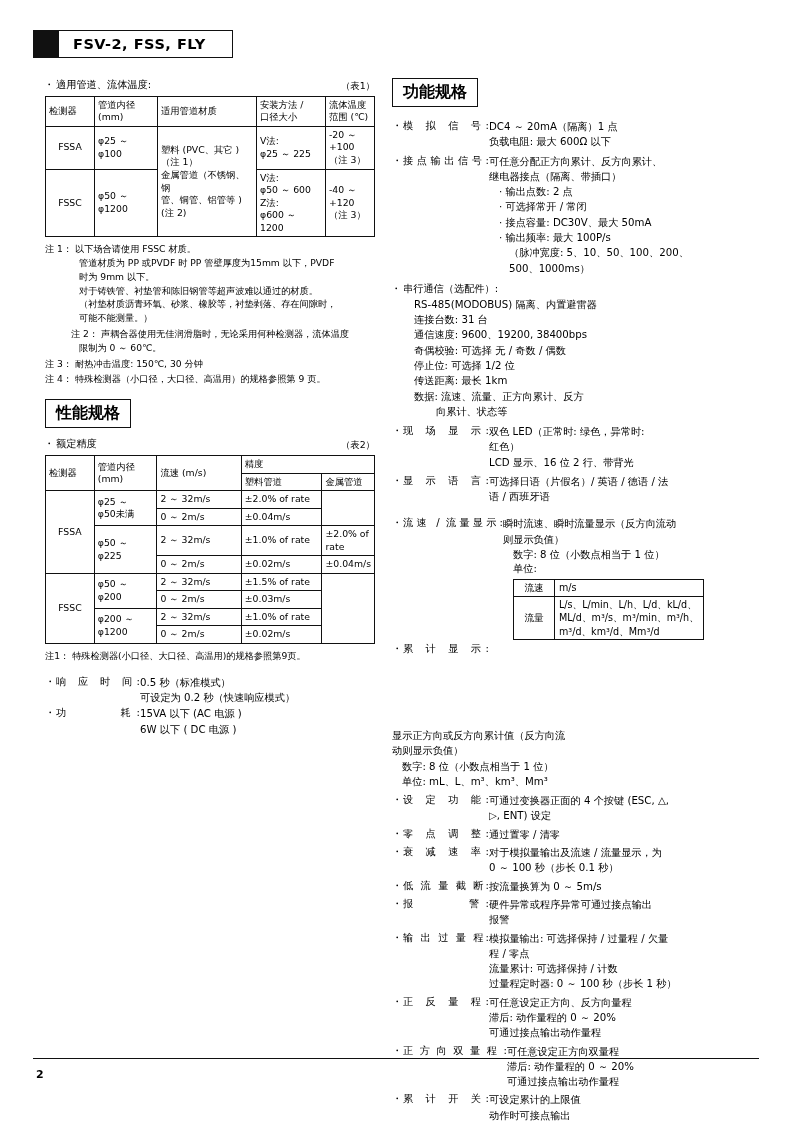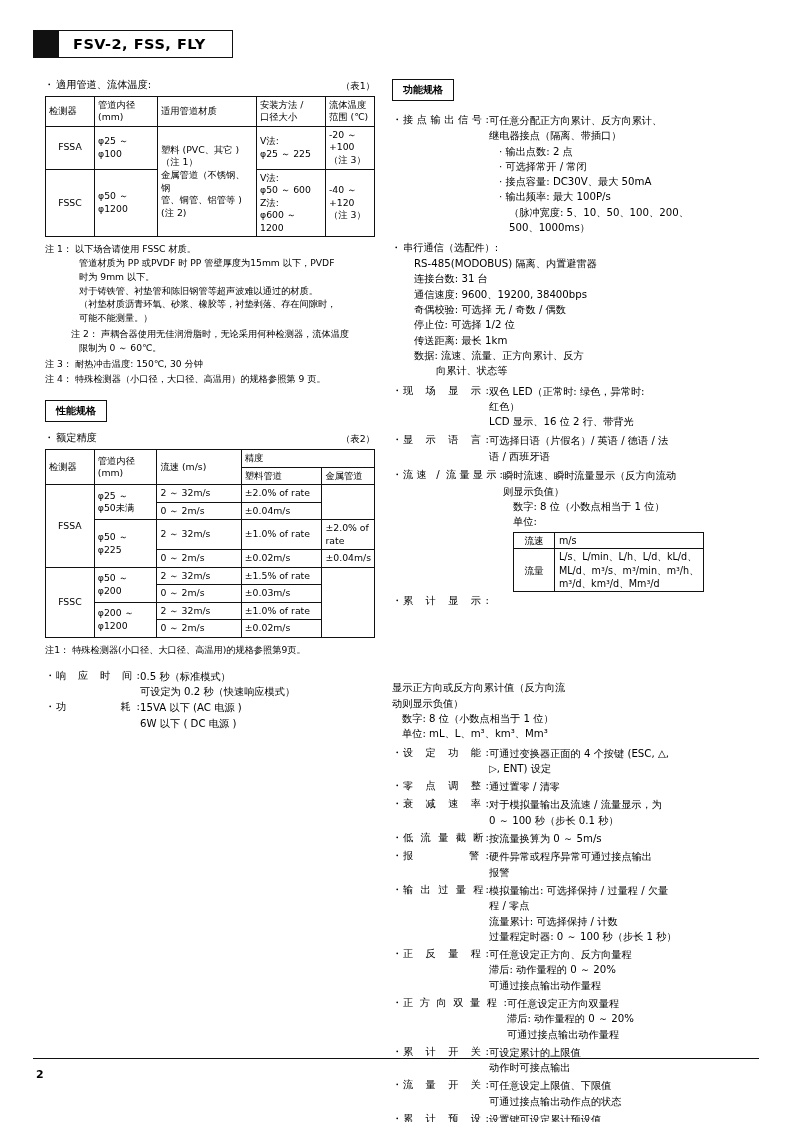--- a/index.html
+++ b/index.html
@@ -24,21 +24,21 @@
 
   
   .col-left{position:absolute;left:45px;top:78px;width:330px;}
   .col-right{position:absolute;left:392px;top:78px;width:360px;}
 
   
   .sec-title{
     display:inline-block;
     border:1.2px solid #111;
     padding:3px 10px 3px 10px;
-    font-size:10px;font-weight:bold;
+    font-size:16px;font-weight:bold;
     margin-bottom:7px;
   }
 
   
   .t{font-size:10.2px;line-height:1.45;}
   .t9{font-size:9.4px;line-height:1.45;}
   .bullet{position:relative;padding-left:11px;}
   .bullet:before{content:"\30FB";position:absolute;left:-1px;top:0;}
 
   .row-between{display:flex;justify-content:space-between;align-items:flex-end;}
@@ -223,20 +223,27 @@
         </div>
       </div>
     </div>
   </div>
 
   <div class="col-right">
     <div class="sec-title">功能规格</div>
 
     <div style="margin-top:5px;">
 
+      <div class="spec-item">
+        <div class="spec-key"><span class="sp">模 拟 信 号:</span></div>
+        <div class="spec-val">
+          <div>DC4 ～ 20mA（隔离）1 点</div>
+          <div>负载电阻: 最大 600Ω 以下</div>
+        </div>
+      </div>
 
       <div class="spec-item" style="margin-top:4px;">
         <div class="spec-key"><span class="sp">接点输出信号:</span></div>
         <div class="spec-val">
           <div>可任意分配正方向累计、反方向累计、</div>
           <div>继电器接点（隔离、带插口）</div>
           <div class="sub">· 输出点数: 2 点</div>
           <div class="sub">· 可选择常开 / 常闭</div>
           <div class="sub">· 接点容量: DC30V、最大 50mA</div>
           <div class="sub">· 输出频率: 最大 100P/s</div>
@@ -269,21 +276,21 @@
       </div>
 
       <div class="spec-item" style="margin-top:4px;">
         <div class="spec-key"><span class="sp">显 示 语 言:</span></div>
         <div class="spec-val">
           <div>可选择日语（片假名）/ 英语 / 德语 / 法</div>
           <div>语 / 西班牙语</div>
         </div>
       </div>
 
-      <div class="spec-item" style="margin-top:4px;">
+      <div class="spec-item" style="margin-top:11px;">
         <div class="spec-key" style="width:100px;flex:0 0 100px;"><span class="sp">流速 / 流量显示:</span></div>
         <div class="spec-val">
           <div>瞬时流速、瞬时流量显示（反方向流动</div>
         </div>
       </div>
       <div style="padding-left:111px;">
         <div class="t">则显示负值）</div>
         <div class="t" style="padding-left:10px;">数字: 8 位（小数点相当于 1 位）</div>
         <div class="t" style="padding-left:10px;">单位:</div>
         <table class="mini-table">

